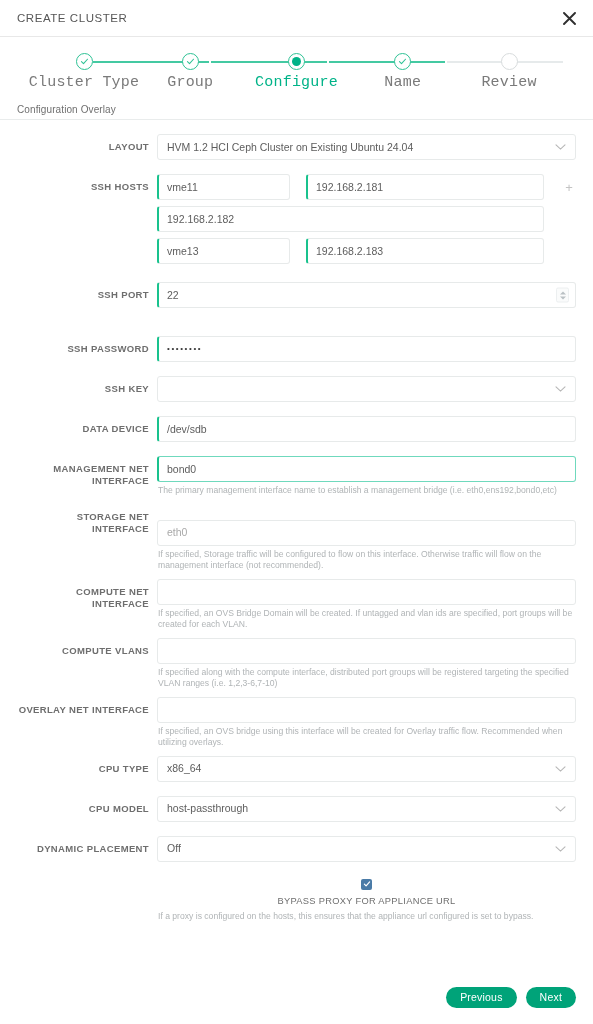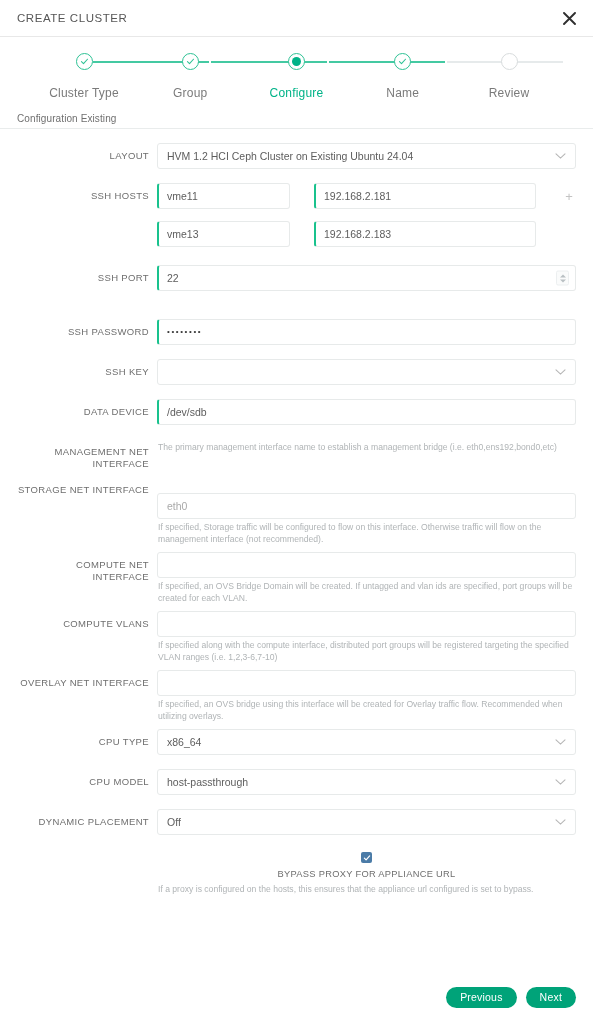--- a/index.html
+++ b/index.html
@@ -40,21 +40,21 @@
     background: #fff; border: 1.5px solid #2ec295;
     display: flex; align-items: center; justify-content: center;
     position: relative;
   }
   .step-dot.pending { border-color: #d8dcdd; }
   .step-dot.current::after {
     content: ""; width: 9px; height: 9px; border-radius: 50%; background: #00b388;
   }
   .step-dot svg { display: block; }
   .step-label {
-    margin-top: 16px; font-size: 12px; color: #7a7a7a; letter-spacing: .2px; white-space: nowrap;
+    margin-top: 4px; font-size: 15px; color: #7a7a7a; letter-spacing: .2px; white-space: nowrap; font-family: Liberation Mono, monospace;
   }
   .step-label.active { color: #00b388; }
   .step-line {
     position: absolute; top: 8px; height: 1.5px; z-index: 1;
   }
   .step-line.done { background: #44c9a2; }
   .step-line.todo { background: #e6eaeb; }
 
   
   .section-head {
@@ -63,21 +63,21 @@
     font-size: 10px; color: #6f6f6f; letter-spacing: .1px;
     border-bottom: 1px solid #e9ecec;
   }
 
   
   .form { padding: 14px 17px 0 17px; flex: 1; }
   .row { display: flex; align-items: flex-start; margin-bottom: 0; }
   .lbl {
     width: 140px; min-width: 140px; text-align: right;
     padding-right: 8px; padding-top: 7px;
-    font-size: 9.5px; letter-spacing: .35px; color: #6e6e6e; line-height: 12px;
+    font-size: 9.5px; letter-spacing: .35px; color: #6e6e6e; line-height: 12px; font-weight: bold;
   }
   .ctrl { flex: 1; position: relative; }
 
   .field {
     height: 26px; width: 100%;
     border: 1px solid #e7eaea; border-radius: 3px;
     background: #fff;
     display: flex; align-items: center;
     padding: 0 9px;
     font-size: 10.5px; color: #5d5d5d;
@@ -98,21 +98,21 @@
   .spin {
     position: absolute; right: 6px; top: 50%; transform: translateY(-50%);
     width: 13px; height: 15px; border: 1px solid #eceff0; border-radius: 2px;
     background: #fafbfb; display: flex; flex-direction: column;
     align-items: center; justify-content: center; gap: 2px;
   }
   .spin i { display: block; width: 0; height: 0; border-left: 3px solid transparent; border-right: 3px solid transparent; }
   .spin i.up { border-bottom: 3px solid #b9c0c3; }
   .spin i.dn { border-top: 3px solid #b9c0c3; }
 
-  .hosts-row { display: flex; align-items: center; gap: 24px; }
+  .hosts-row { display: flex; align-items: center; gap: 16px; }
   .hosts-row .f-name { width: 133px; min-width: 133px; }
   .hosts-row .f-ip { flex: 1; }
   .add-btn {
     width: 14px; min-width: 14px; display: flex; align-items: center; justify-content: center;
     color: #c3c3c3; font-size: 13px; line-height: 1; cursor: pointer; user-select: none;
     margin-left: 2px;
   }
   .hosts-spacer { width: 14px; min-width: 14px; margin-left: 2px; }
 
   .help {
@@ -210,21 +210,21 @@
         <div class="step-label">Name</div>
       </div>
 
       <div class="step">
         <div class="step-dot pending"></div>
         <div class="step-label">Review</div>
       </div>
     </div>
   </div>
 
-  <div class="section-head">Configuration Existing</div>
+  <div class="section-head">Configuration Overlay</div>
 
   <div class="form">
 
     <div class="row">
       <div class="lbl">LAYOUT</div>
       <div class="ctrl">
         <div class="field select">
           <span class="val">HVM 1.2 HCI Ceph Cluster on Existing Ubuntu 24.04</span>
           <span class="caret">
             <svg width="11" height="7" viewBox="0 0 11 7">
@@ -244,20 +244,23 @@
           <div class="field filled f-name">
             <span class="val">vme11</span>
           </div>
           <div class="field filled f-ip">
             <span class="val">192.168.2.181</span>
           </div>
           <div class="add-btn">+</div>
         </div>
         <div style="height:6px"></div>
         <div class="hosts-row">
+          <div class="field filled f-ip">
+            <span class="val">192.168.2.182</span>
+          </div>
           <div class="hosts-spacer"></div>
         </div>
         <div style="height:6px"></div>
         <div class="hosts-row">
           <div class="field filled f-name">
             <span class="val">vme13</span>
           </div>
           <div class="field filled f-ip">
             <span class="val">192.168.2.183</span>
           </div>
@@ -320,20 +323,23 @@
           <span class="val">/dev/sdb</span>
         </div>
       </div>
     </div>
 
     <div class="gap-md"></div>
 
     <div class="row">
       <div class="lbl">MANAGEMENT NET INTERFACE</div>
       <div class="ctrl">
+        <div class="field filled focused">
+          <span class="val">bond0</span>
+        </div>
         <div class="help">The primary management interface name to establish a management bridge (i.e. eth0,ens192,bond0,etc)</div>
       </div>
     </div>
 
     <div class="gap-sm"></div>
 
     <div class="row">
       <div class="lbl">STORAGE NET INTERFACE</div>
       <div class="ctrl">
         <div class="field placeholderish">

